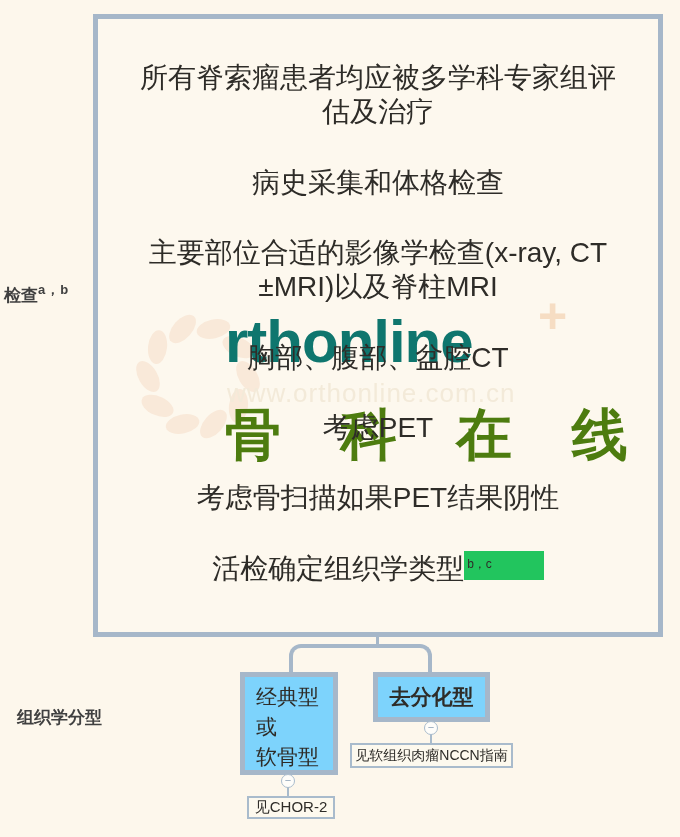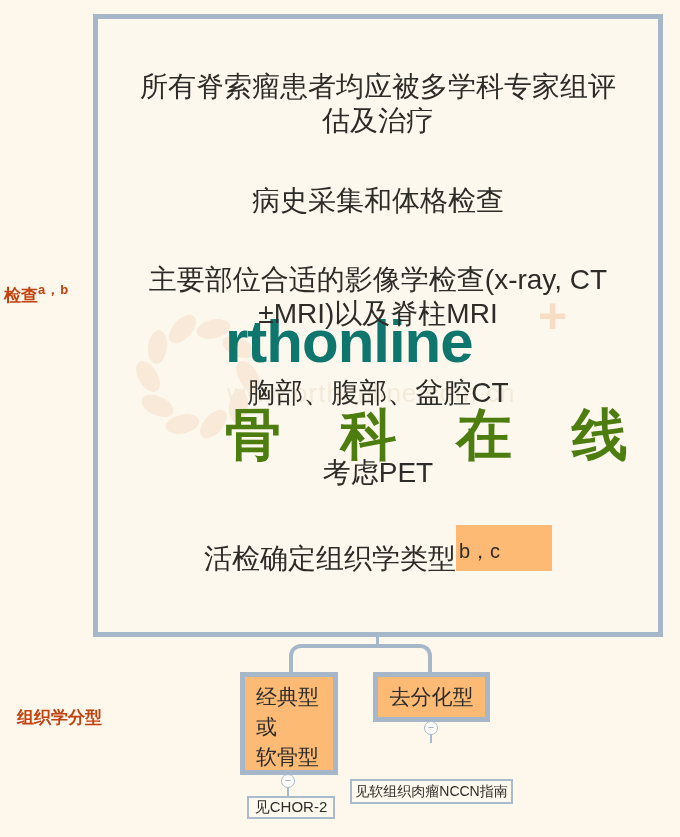--- a/index.html
+++ b/index.html
@@ -15,26 +15,26 @@
   }
   .main-box-content{
     position:relative;z-index:2;height:100%;box-sizing:border-box;
     display:flex;flex-direction:column;justify-content:space-evenly;
     padding:6px 32px;text-align:center;
     font-size:28px;line-height:1.22;
   }
   .main-box-content p{margin:0;}
   .sup{font-size:16px;vertical-align:super;letter-spacing:1px;}
   .sup-highlight{
-    background:#fdba74;display:inline-block;
-    padding:16px 52px 10px 3px;transform:translateY(-10px);
-    font-size:20px;line-height:1;
+    background:#22c55e;display:inline-block;
+    padding:7px 52px 10px 3px;transform:translateY(-10px);
+    font-size:12px;line-height:1;
   }
   
-  .side-label{position:absolute;font-weight:bold;font-size:17px;color:#c2410c;}
+  .side-label{position:absolute;font-weight:bold;font-size:17px;color:#404040;}
   .label-exam{left:4px;top:281px;}
   .label-exam .sup{font-size:13px;}
   .label-histology{left:2px;top:706px;margin-left:15px;}
   
   .conn{position:absolute;background:#a6b7c9;}
   .stub-top{left:376px;top:635px;width:3px;height:11px;}
   .bracket{
     position:absolute;left:289px;top:644px;width:143px;height:28px;
     box-sizing:border-box;background:transparent;
     border-top:4px solid #a6b7c9;border-left:4px solid #a6b7c9;border-right:4px solid #a6b7c9;
@@ -46,32 +46,32 @@
     position:absolute;width:14px;height:14px;box-sizing:border-box;
     border:1px solid #a9bccd;border-radius:50%;background:#fefdfa;
     color:#8fa3b8;font-size:11px;line-height:11px;text-align:center;
     cursor:pointer;z-index:4;
   }
   .toggle-right{left:424px;top:721px;}
   .toggle-left{left:281px;top:774px;}
   
   .branch-box{
     position:absolute;box-sizing:border-box;border:5px solid #a6b7c9;
-    background:#fdba74;font-size:21px;
+    background:#7dd3fc;font-size:21px;
   }
   .branch-left{left:240px;top:672px;width:98px;height:103px;padding:5px 0 0 11px;line-height:1.43;}
   .branch-right{
     left:373px;top:672px;width:117px;height:50px;
-    display:flex;align-items:center;justify-content:center;
+    display:flex;align-items:center;justify-content:center;font-weight:bold;
   }
   .child-box{
     position:absolute;box-sizing:border-box;border:2px solid #a9bbcc;
     background:#fdf9ee;display:flex;align-items:center;justify-content:center;
   }
-  .child-nccn{left:350px;top:743px;width:163px;height:25px;font-size:14px;margin-top:36px;}
+  .child-nccn{left:350px;top:743px;width:163px;height:25px;font-size:14px;}
   .child-chor{left:247px;top:796px;width:88px;height:23px;font-size:15px;}
   
   .watermark{
     position:absolute;left:130px;top:295px;width:460px;height:170px;
     z-index:1;pointer-events:none;
   }
   .wm-logo{position:absolute;left:5px;top:18px;width:125px;height:125px;}
   .petal{
     position:absolute;left:50%;top:50%;width:34px;height:19px;
     margin:-9px -17px;border-radius:50%;background:#f9e9d9;
@@ -108,20 +108,21 @@
 
 <div class="canvas">
 
   <div class="main-box">
     <div class="main-box-content">
       <p>所有脊索瘤患者均应被多学科专家组评估及治疗</p>
       <p>病史采集和体格检查</p>
       <p>主要部位合适的影像学检查(x-ray, CT ±MRI)以及脊柱MRI</p>
       <p>胸部、腹部、盆腔CT</p>
       <p>考虑PET</p>
+      <p>考虑骨扫描如果PET结果阴性</p>
       <p><span>活检确定组织学类型</span><span class="sup-highlight">b，c</span></p>
     </div>
   </div>
 
   <div class="watermark">
     <div class="wm-logo">
       <div class="petal"></div>
       <div class="petal"></div>
       <div class="petal"></div>
       <div class="petal"></div>

